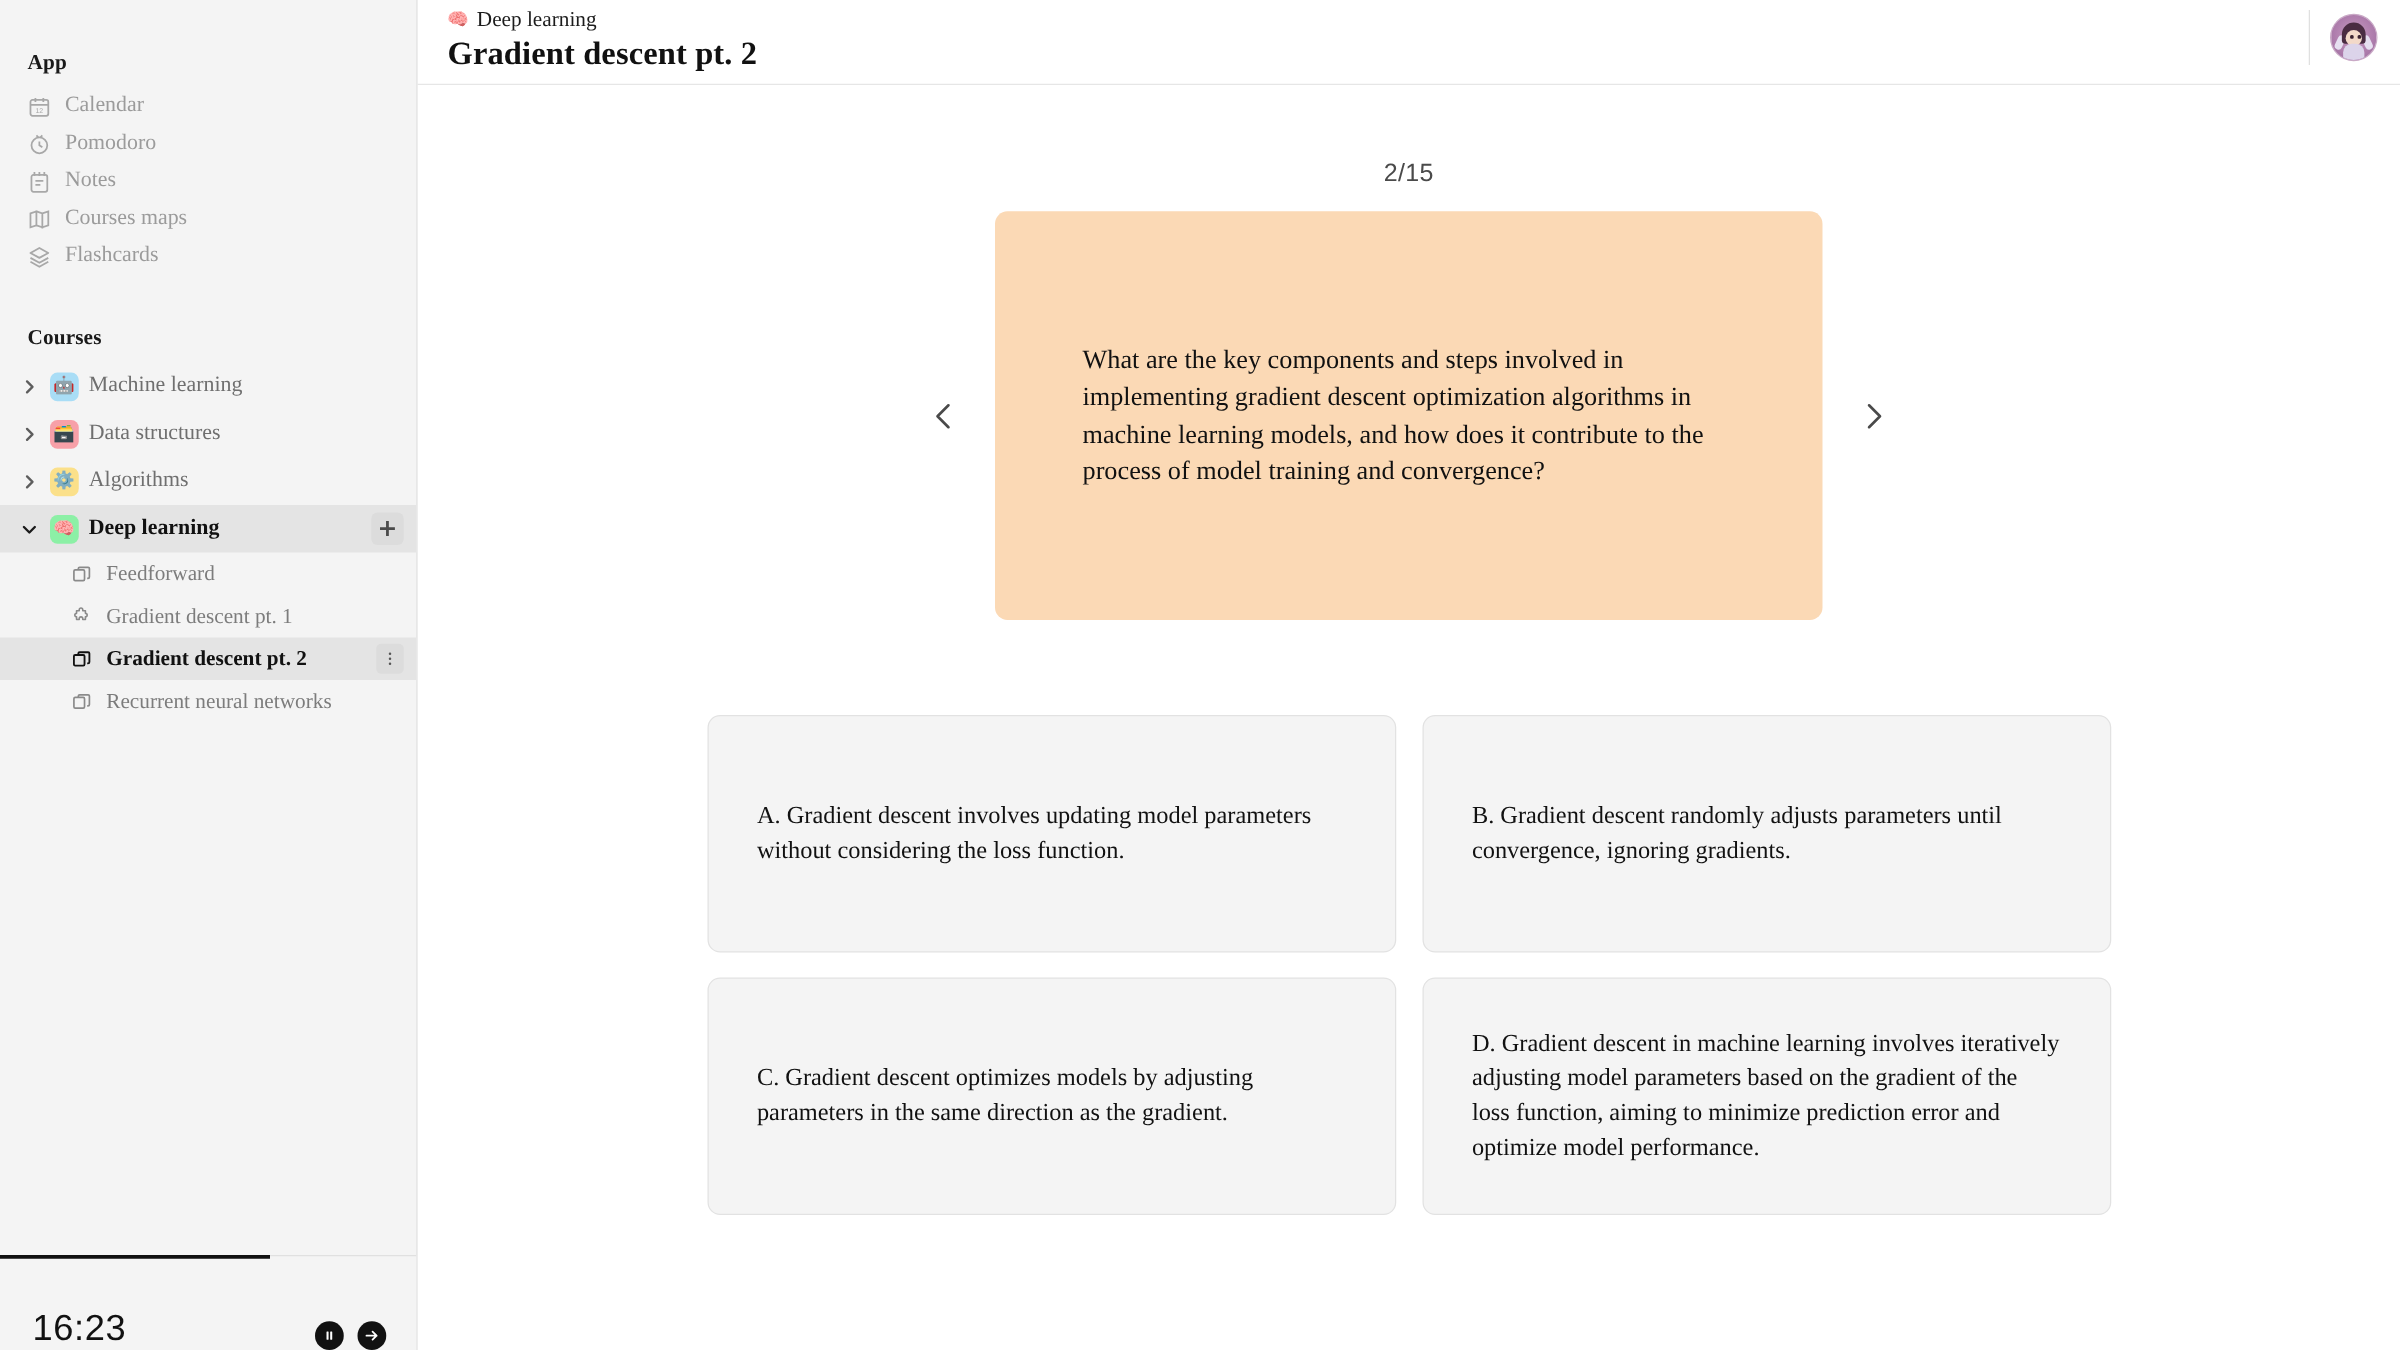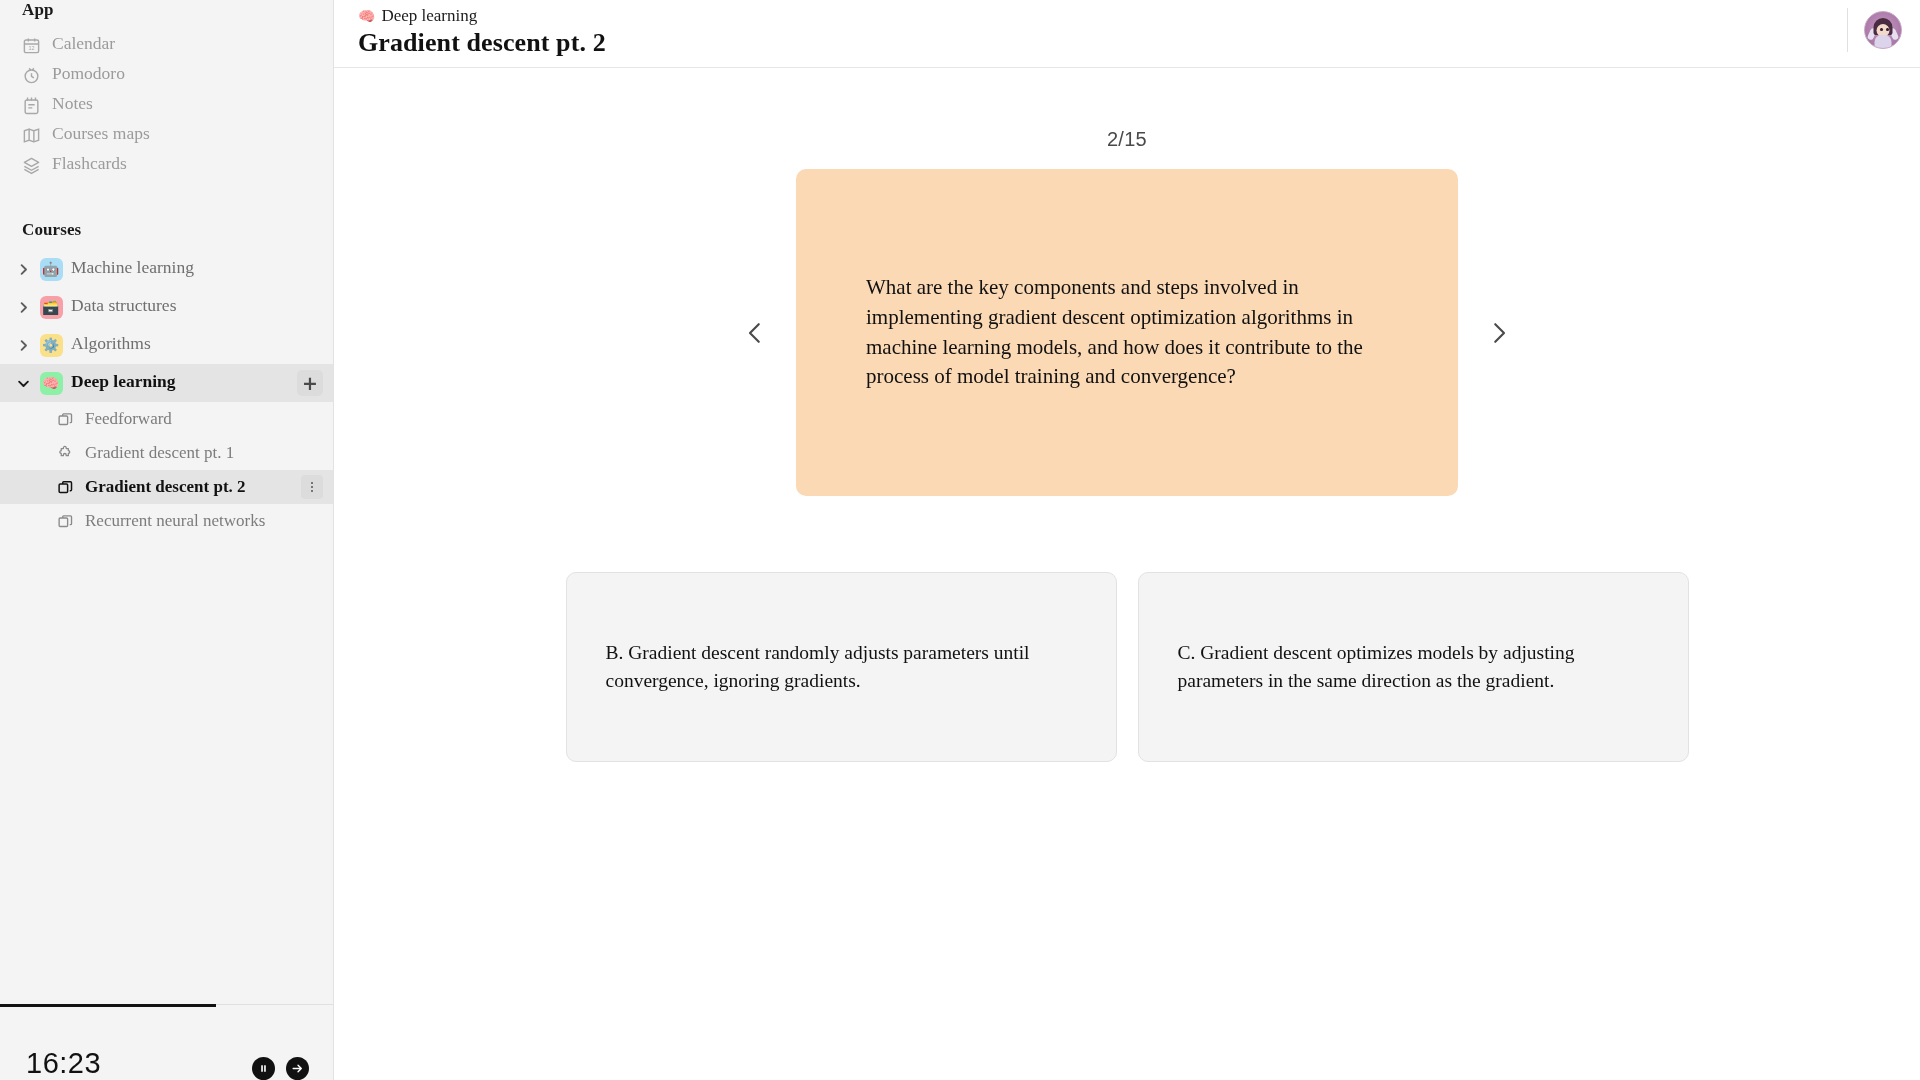--- a/index.html
+++ b/index.html
@@ -22,20 +22,21 @@
     background: #f4f4f4;
     border-right: 1px solid #e2e2e2;
     display: flex;
     flex-direction: column;
     position: relative;
     flex: 0 0 334px;
   }
   .sidebar-scroll {
     flex: 1 1 auto;
     overflow: hidden;
+    padding-top: 40px;
   }
   .section-label {
     font-family: "Liberation Serif", serif;
     font-weight: bold;
     font-size: 17px;
     color: #1a1a1a;
     padding: 0 0 10px 22px;
     letter-spacing: 0.1px;
   }
   .nav-item {
@@ -522,21 +523,27 @@
         </div>
         <span class="arrow-btn">
           <svg width="30" height="30" viewBox="0 0 24 24" fill="none" stroke="#4a4a4a" stroke-width="1.7" stroke-linecap="round" stroke-linejoin="round">
               <path d="M9 5l7 7-7 7"></path>
             </svg>
         </span>
       </div>
 
       <div class="answers">
         <div class="answer-card">
+          <div class="answer-text">A. Gradient descent involves updating model parameters without considering the loss function.</div>
+        </div>
+        <div class="answer-card">
           <div class="answer-text">B. Gradient descent randomly adjusts parameters until convergence, ignoring gradients.</div>
         </div>
         <div class="answer-card">
           <div class="answer-text">C. Gradient descent optimizes models by adjusting parameters in the same direction as the gradient.</div>
+        </div>
+        <div class="answer-card">
+          <div class="answer-text">D. Gradient descent in machine learning involves iteratively adjusting model parameters based on the gradient of the loss function, aiming to minimize prediction error and optimize model performance.</div>
         </div>
       </div>
     </div>
   </main>
 </div>
 
 </body></html>

